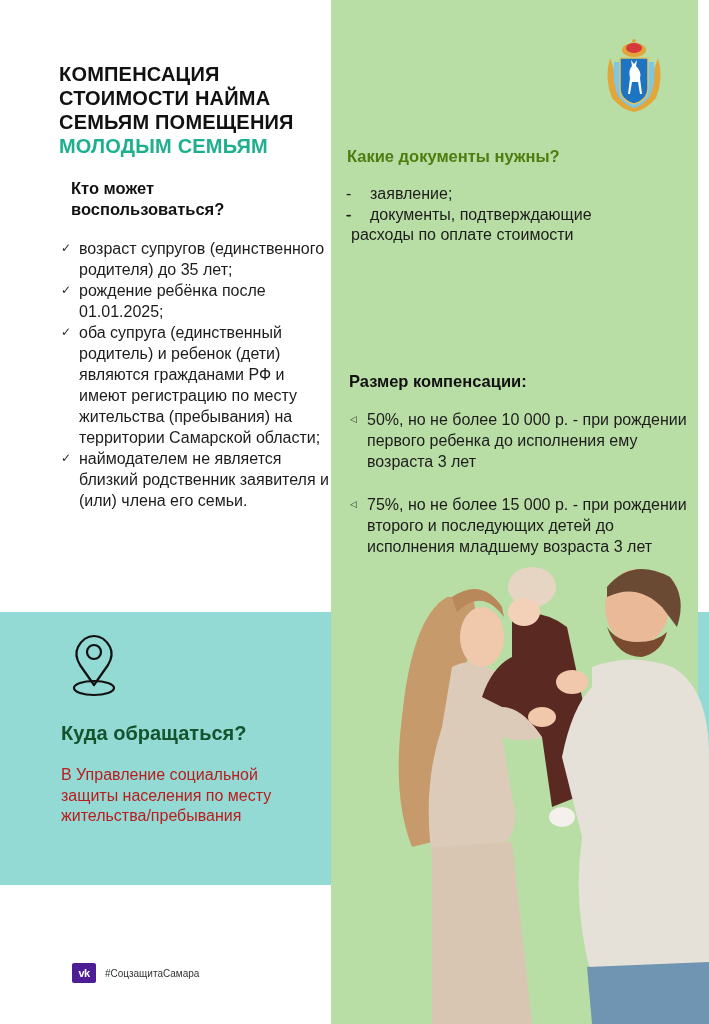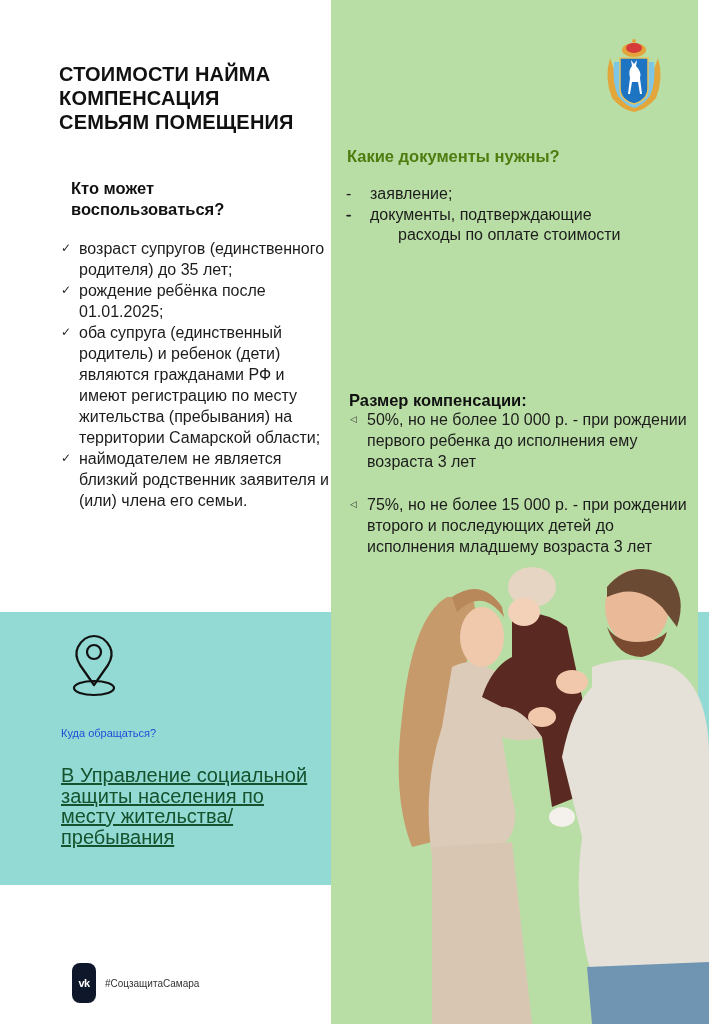--- a/index.html
+++ b/index.html
@@ -15,49 +15,50 @@
   .who-heading { position: absolute; left: 71px; top: 178px; font-weight: 700; font-size: 16.5px; line-height: 21px; color: #111; width: 240px; }
 
   .who-list { position: absolute; left: 61px; top: 238px; width: 270px; list-style: none; }
   .who-list li { position: relative; padding-left: 18px; font-size: 16px; line-height: 21px; color: #1c1c1c; }
   .who-list li .chk { position: absolute; left: 0; top: 0; font-size: 12px; line-height: 21px; color: #222; }
 
   .docs-heading { position: absolute; left: 347px; top: 146px; font-weight: 700; font-size: 16.5px; line-height: 21px; color: #4d7c0f; }
   .docs-list { position: absolute; left: 346px; top: 184px; width: 340px; list-style: none; }
   .docs-list li { position: relative; padding-left: 24px; font-size: 16px; line-height: 20.5px; color: #1c1c1c; }
   .docs-list li .dash { position: absolute; left: 0; top: 0; }
-  .docs-list li.noindent { padding-left: 5px; margin-left: 47px; }
+  .docs-list li.noindent { padding-left: 5px; }
 
-  .comp-heading { position: absolute; left: 349px; top: 371px; font-weight: 700; font-size: 16.5px; line-height: 21px; color: #111; margin-top: 19px; }
+  .comp-heading { position: absolute; left: 349px; top: 371px; font-weight: 700; font-size: 16.5px; line-height: 21px; color: #111; }
   .comp-list { position: absolute; left: 350px; top: 409px; width: 340px; list-style: none; }
   .comp-list li { position: relative; padding-left: 17px; font-size: 16px; line-height: 21px; color: #1c1c1c; margin-bottom: 22px; }
   .comp-list li .tri { position: absolute; left: 0; top: 0; font-size: 9px; line-height: 20px; color: #333; }
 
   .pin-icon { position: absolute; left: 70px; top: 633px; width: 48px; height: 66px; }
-  .where-heading { position: absolute; left: 61px; top: 723px; font-weight: 400; font-size: 11px; line-height: 21px; color: #1d4ed8; }
-  .where-text { position: absolute; left: 61px; top: 765px; width: 250px; font-size: 20px; line-height: 20.5px; color: #14532d; text-decoration: underline; }
+  .where-heading { position: absolute; left: 61px; top: 723px; font-weight: 700; font-size: 20px; line-height: 21px; color: #14532d; }
+  .where-text { position: absolute; left: 61px; top: 765px; width: 250px; font-size: 16px; line-height: 20.5px; color: #b91c1c; }
 
   .coat { position: absolute; left: 604px; top: 38px; width: 60px; height: 76px; }
 
   .photo { position: absolute; left: 392px; top: 557px; width: 317px; height: 467px; }
 
   .footer { position: absolute; left: 72px; top: 963px; display: flex; align-items: center; gap: 9px; }
-  .vk-icon { width: 24px; height: 40px; border-radius: 8px; background: #0f172a; color: #fff; font-weight: 700; font-size: 11px; display: flex; align-items: center; justify-content: center; letter-spacing: -0.5px; }
+  .vk-icon { width: 24px; height: 20px; border-radius: 2px; background: #4c1d95; color: #fff; font-weight: 700; font-size: 11px; display: flex; align-items: center; justify-content: center; letter-spacing: -0.5px; }
   .hashtag { font-size: 10px; color: #333; }
 </style>
 </head>
 <body>
 
 <div class="teal-band"></div>
 <div class="green-panel"></div>
 
 <div class="title">
+  <div>КОМПЕНСАЦИЯ</div>
   <div>СТОИМОСТИ НАЙМА</div>
-  <div>КОМПЕНСАЦИЯ</div>
   <div>СЕМЬЯМ ПОМЕЩЕНИЯ</div>
+  <div class="accent">МОЛОДЫМ СЕМЬЯМ</div>
 </div>
 
 <div class="who-heading">Кто может воспользоваться?</div>
 <ul class="who-list">
   <li><span class="chk">✓</span><span>возраст супругов (единственного родителя) до 35 лет;</span></li>
   <li><span class="chk">✓</span><span>рождение ребёнка после 01.01.2025;</span></li>
   <li><span class="chk">✓</span><span>оба супруга (единственный родитель) и ребенок (дети) являются гражданами РФ и имеют регистрацию по месту жительства (пребывания) на территории Самарской области;</span></li>
   <li><span class="chk">✓</span><span>наймодателем не является близкий родственник заявителя и (или) члена его семьи.</span></li>
 </ul>
 

